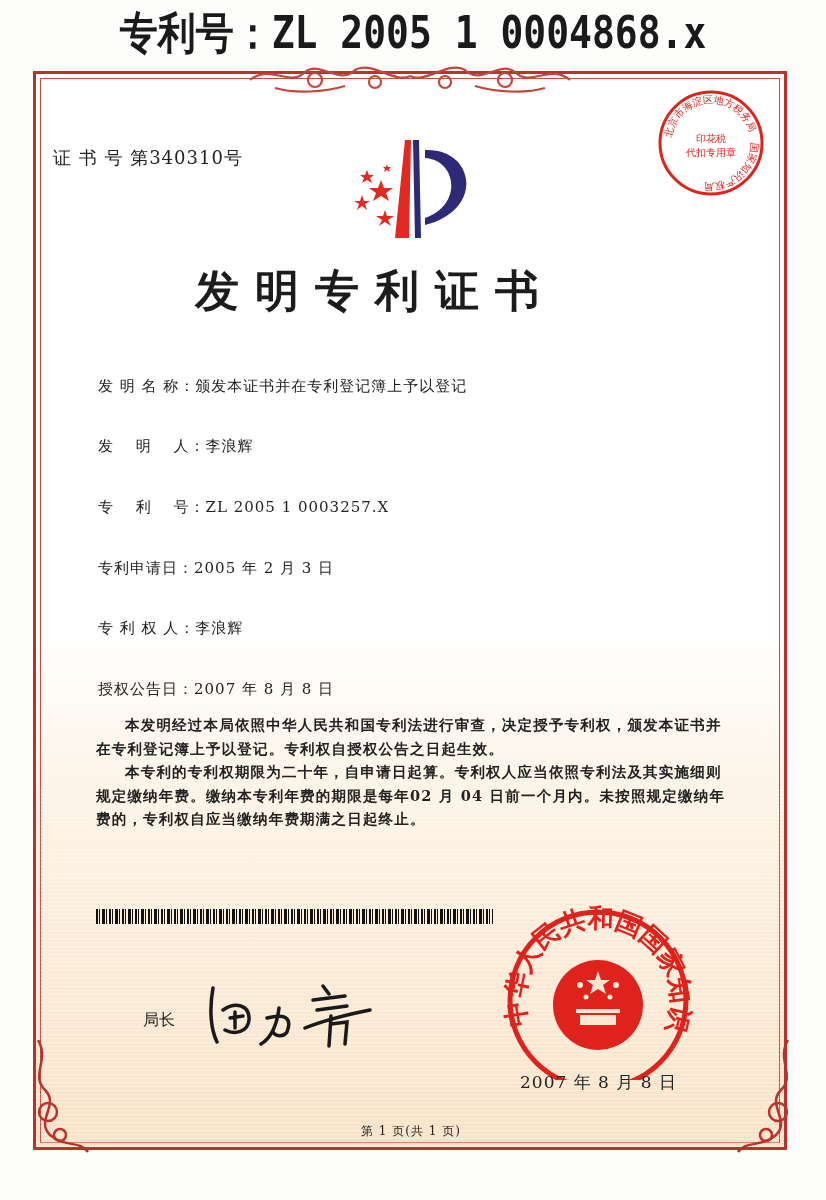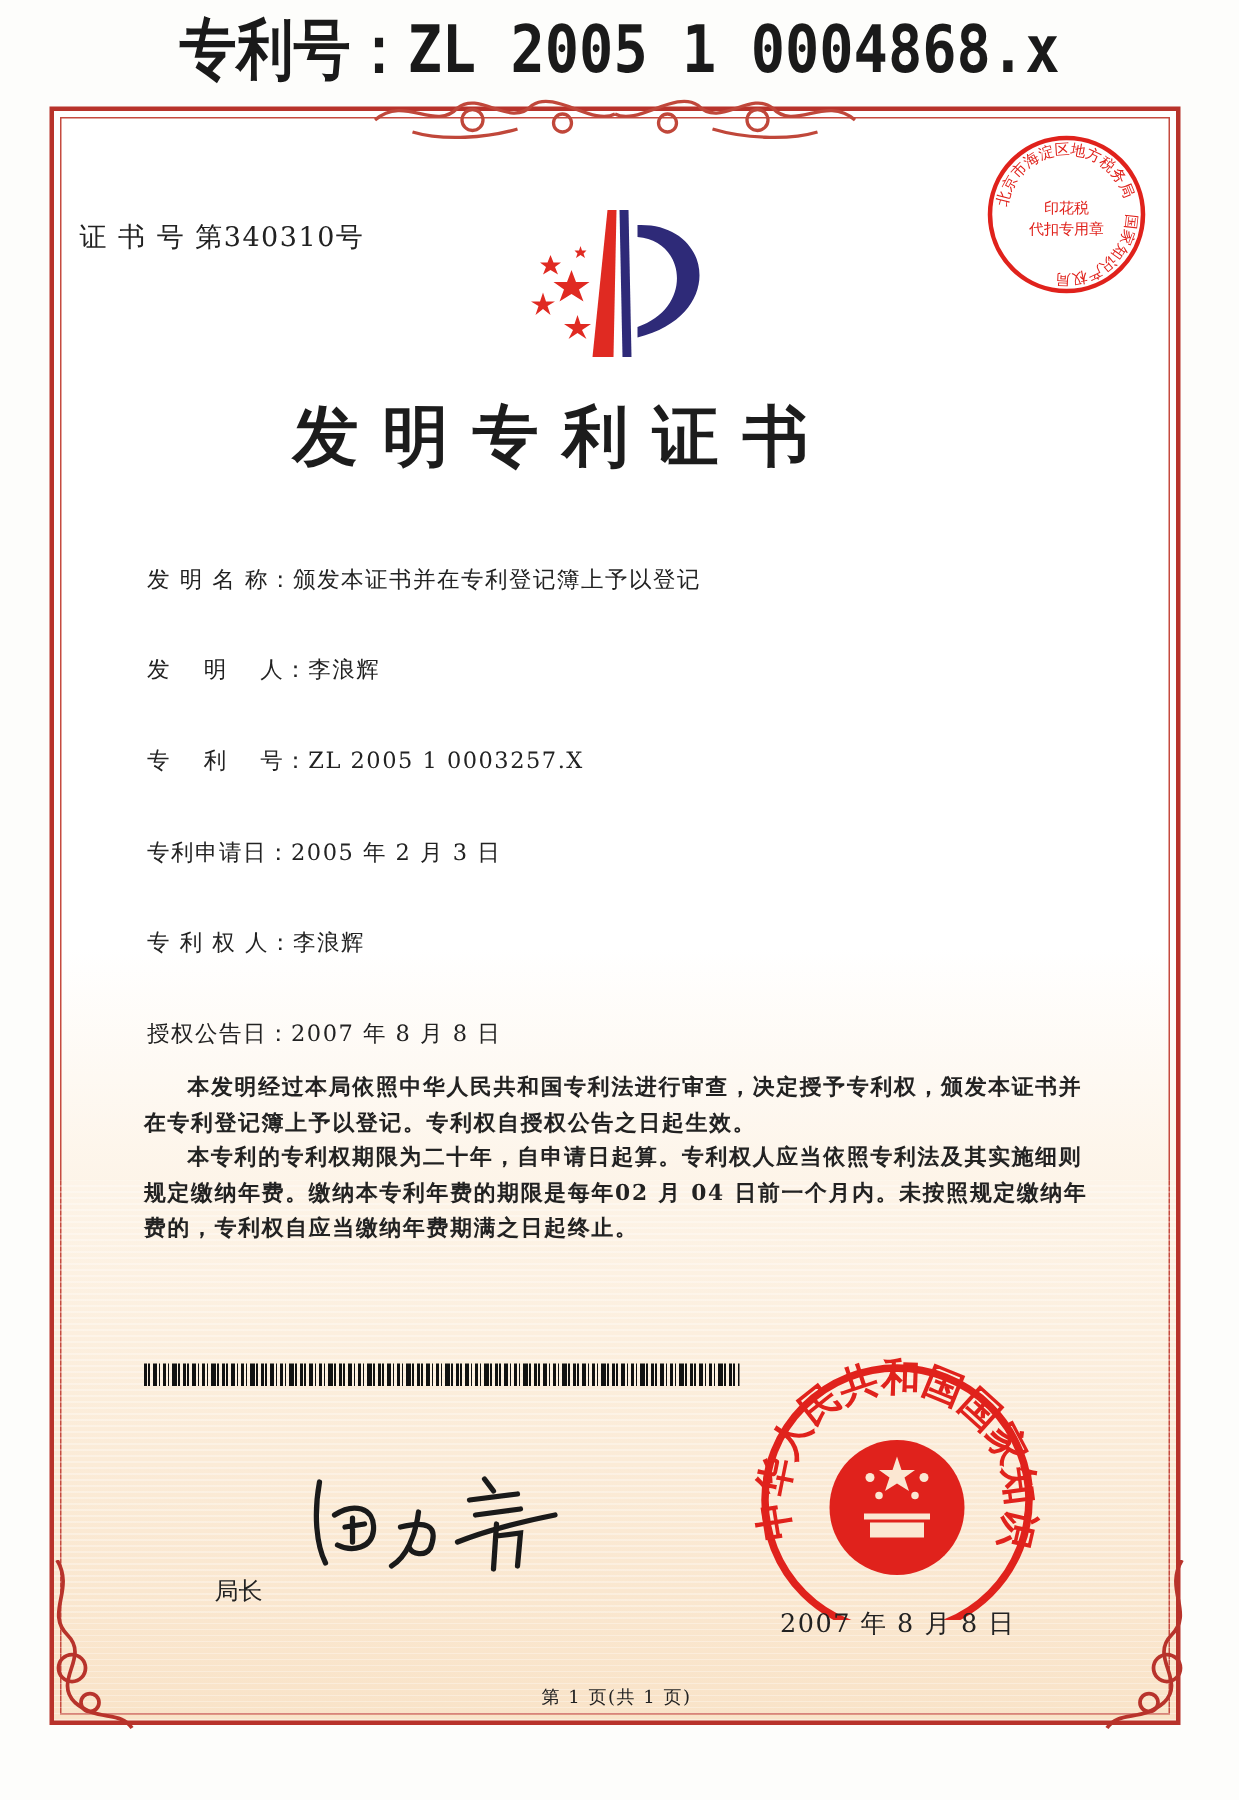--- a/index.html
+++ b/index.html
@@ -21,21 +21,21 @@
   .logo{position:absolute;left:345px;top:130px;width:130px;height:110px;}
   .main-title{position:absolute;left:0;width:750px;top:262px;text-align:center;
        font-size:44px;letter-spacing:16px;font-weight:bold;color:#1c1c1c;}
   .field{position:absolute;left:98px;font-size:15px;letter-spacing:1px;}
   .field .lbl{display:inline-block;}
   .body-text{position:absolute;left:96px;width:640px;top:713px;font-size:14.5px;line-height:23.5px;
        letter-spacing:1.2px;color:#222;}
   .body-text p{margin:0;text-indent:2em;font-weight:bold;}
   .barcode{position:absolute;left:96px;top:909px;width:397px;height:15px;
        background:repeating-linear-gradient(90deg,#111 0 2px,transparent 2px 3px,#111 3px 4px,transparent 4px 6px,#111 6px 9px,transparent 9px 10px,#111 10px 11px,transparent 11px 13px);}
-  .director{position:absolute;left:143px;top:1010px;font-size:16px;font-family:"DejaVu Sans","Liberation Sans",sans-serif;margin-top:41px;}
+  .director{position:absolute;left:143px;top:1010px;font-size:16px;font-family:"DejaVu Sans","Liberation Sans",sans-serif;}
   .signature{position:absolute;left:205px;top:980px;width:170px;height:70px;}
   .big-seal{position:absolute;left:498px;top:905px;width:200px;height:175px;}
   .issue-date{position:absolute;left:520px;top:1071px;font-size:17px;letter-spacing:1px;}
   .page-no{position:absolute;left:0;width:822px;top:1123px;text-align:center;font-size:12px;letter-spacing:1px;}
 </style>
 </head>
 <body>
 
 <div class="top-title">专利号：ZL 2005 1 0004868.x</div>
 

